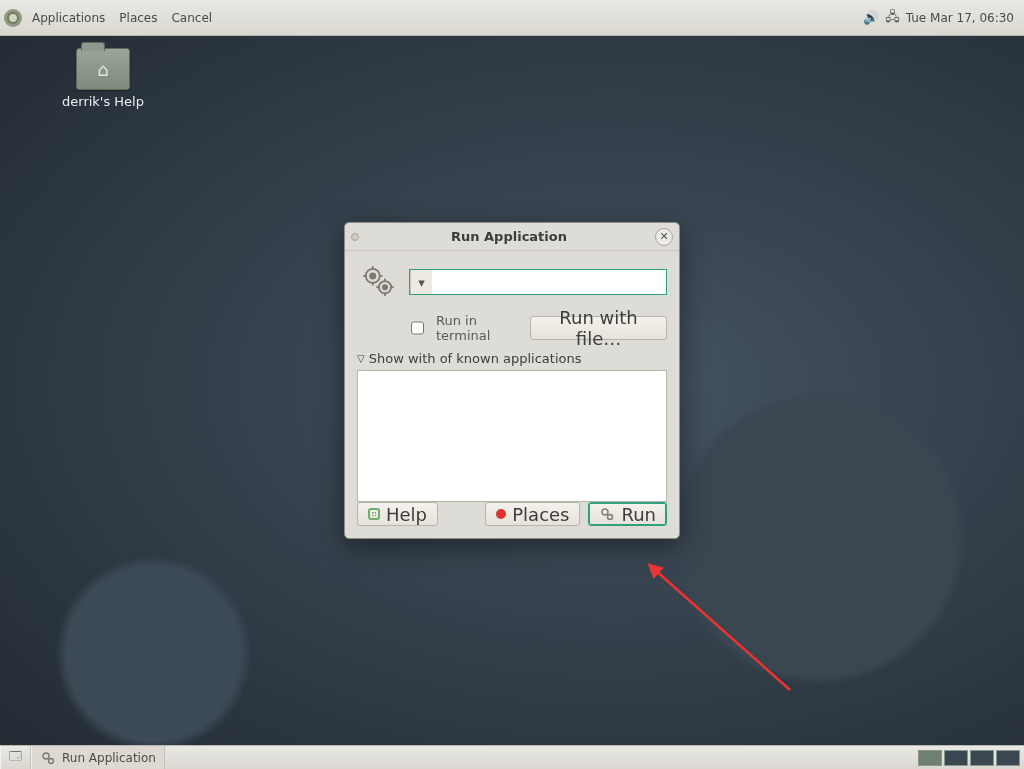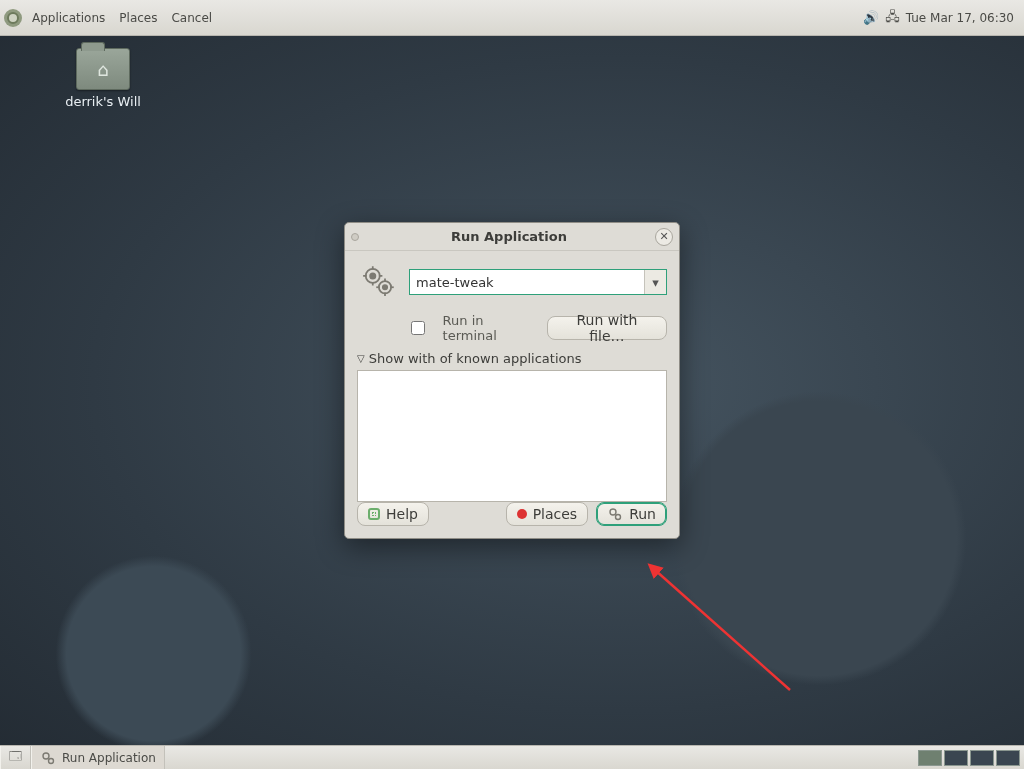--- a/index.html
+++ b/index.html
@@ -111,25 +111,25 @@
   }
   .combo input {
     flex: 1; border: none; outline: none; padding: 0 6px; font-size: 13px; color: #333;
   }
   .combo .dd {
     width: 22px; border-left: 1px solid #c5c3bb; background: #eceae3;
     display: flex; align-items: center; justify-content: center; color: #555; cursor: pointer;
   }
 
   .row-opts { display: flex; align-items: center; gap: 8px; margin: 10px 0 8px 54px; }
-  .row-opts label { display: flex; align-items: center; gap: 18px; color: #5a5a54; }
+  .row-opts label { display: flex; align-items: center; gap: 12px; color: #5a5a54; }
   .row-opts input[type=checkbox] { width: 14px; height: 14px; }
   .btn {
     height: 24px; padding: 0 10px; background: linear-gradient(#f4f2ec,#e4e2da);
-    border: 1px solid #b7b4ab; border-radius: 8px; color: #3d3d3a; font-size: 14px;
+    border: 1px solid #b7b4ab; border-radius: 3px; color: #3d3d3a; font-size: 18px;
     display: inline-flex; align-items: center; gap: 6px; cursor: pointer;
   }
   .row-opts .btn { margin-left: auto; }
 
   .expander { display: flex; align-items: center; gap: 4px; margin: 6px 0 4px; color: #3d3d3a; cursor: pointer; }
   .expander .tri { font-size: 10px; }
 
   .applist {
     width: 100%; height: 132px; background: #fff; border: 1px solid #b7b4ab;
   }
@@ -167,21 +167,21 @@
     <span style="font-size:13px;">🔊</span>
     <span style="font-size:13px;">🖧</span>
     <span class="clock">Tue Mar 17, 06:30</span>
   </div>
 </div>
 
 <div class="desktop-icon">
   <div class="folder-glyph">
     <span class="home-mark">⌂</span>
   </div>
-  <div>derrik's Will</div>
+  <div>derrik's Help</div>
 </div>
 
 <div class="dialog">
   <div class="dlg-titlebar">
     <div class="dot"></div>
     <div class="dlg-title">Run Application</div>
     <div class="dlg-close">✕</div>
   </div>
   <div class="dlg-body">
     <div class="row-input">
@@ -197,21 +197,20 @@
             <line x1="7" y1="17" x2="11" y2="17"></line>
               <line x1="25" y1="17" x2="29" y2="17"></line>
             <line x1="32" y1="20" x2="32" y2="24"></line>
               <line x1="32" y1="36" x2="32" y2="40"></line>
             <line x1="22" y1="30" x2="26" y2="30"></line>
               <line x1="38" y1="30" x2="42" y2="30"></line>
           </g>
         </svg>
       </div>
       <div class="combo">
-        <input type="text" value="mate-tweak" style="">
         <div class="dd">
           <span>▾</span>
         </div>
       </div>
     </div>
 
     <div class="row-opts">
       <label>
         <input type="checkbox" style="">
         <span>Run in terminal</span>

